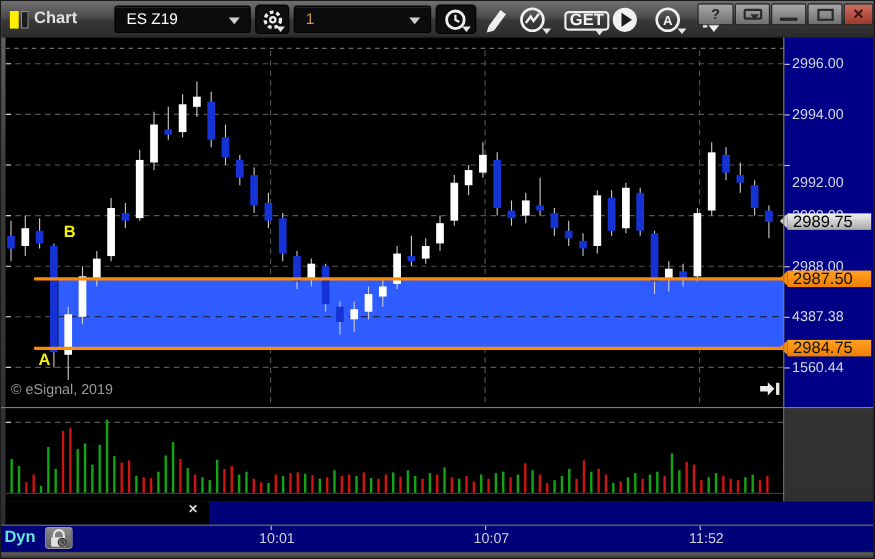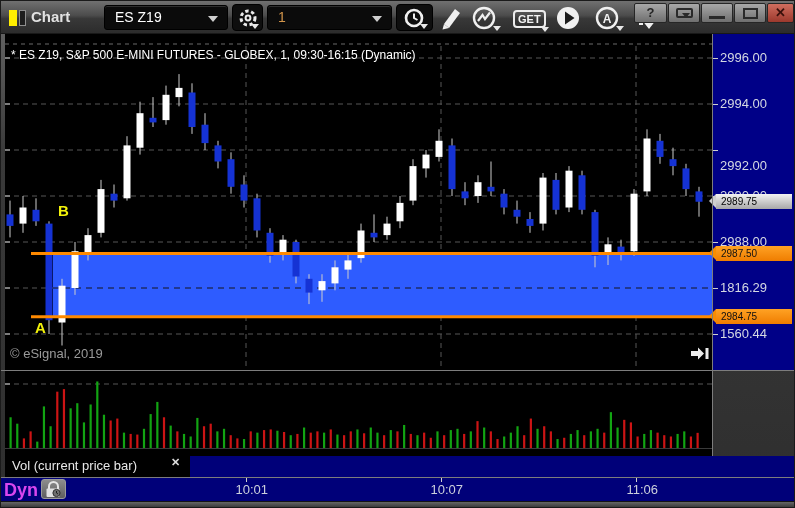--- a/index.html
+++ b/index.html
@@ -32,38 +32,38 @@
   #price-pane{position:absolute;left:4px;top:33px;width:708px;height:336px;background:#000;}
   #price-axis{position:absolute;left:712px;top:33px;width:81px;height:336px;background:#000087;overflow:visible;}
   #vol-pane{position:absolute;left:4px;top:370px;width:708px;height:85px;background:#000;}
   #vol-axis{position:absolute;left:712px;top:370px;width:81px;height:85px;background:#000087;}
   .sep{position:absolute;background:#7d7d7d;}
   #chart-title{position:absolute;left:6px;top:14px;color:#fff;font-size:12px;white-space:nowrap;}
   #copyright{position:absolute;left:5px;top:312px;color:#9a9a9a;font-size:13px;}
   .marker{position:absolute;color:#f2f20a;font-size:15px;font-weight:bold;}
   .alabel{position:absolute;left:7px;color:#d4d8e2;font-size:13px;line-height:16px;height:16px;white-space:nowrap;}
   .atick{position:absolute;left:0;width:5px;height:1px;background:#cfcfcf;}
-  .ptag{position:absolute;left:3px;width:76px;height:15px;line-height:15px;font-size:10px;padding-left:5px;white-space:nowrap;}
+  .ptag{position:absolute;left:3px;width:76px;height:15px;line-height:15px;font-size:15px;padding-left:5px;white-space:nowrap;}
   .ptag::before{content:'';position:absolute;left:-7px;top:0;
     border-top:7.5px solid transparent;border-bottom:7.5px solid transparent;border-right:7px solid #000;}
   .tag-silver{background:linear-gradient(#f2f2f2,#a8a8a8);color:#000;}
   .tag-silver::before{border-right-color:#cfcfcf;}
   .tag-orange{background:linear-gradient(#ffa224,#ef7d00);color:#111;}
   .tag-orange::before{border-right-color:#f88c00;}
   .tag-red{background:linear-gradient(#ea1111,#ad0202);color:#fff;}
   .tag-red::before{border-right-color:#d40808;}
   
   #vol-label-row{position:absolute;left:4px;top:455px;width:789px;height:21px;background:#000079;}
   #vol-label-box{position:absolute;left:0;top:0;width:185px;height:21px;background:#000;color:#e8e8e8;
     font-size:13px;padding:2px 0 0 7px;}
   #vol-close{position:absolute;left:166px;top:0px;color:#dcdcdc;font-size:11px;font-weight:bold;cursor:default;}
   #time-axis{position:absolute;left:0;top:477px;width:795px;height:23px;background:#000079;}
   .tlabel{position:absolute;top:4px;width:44px;text-align:right;color:#ccd0dc;font-size:13px;}
   .ttick{position:absolute;top:0;width:1px;height:4px;background:#cfcfcf;}
-  #dyn{position:absolute;left:3px;top:2px;color:#d946ef;font-weight:bold;font-size:18px;}
+  #dyn{position:absolute;left:3px;top:2px;color:#5eead4;font-weight:bold;font-size:15px;}
   #lockbtn{position:absolute;left:40px;top:1px;width:25px;height:20px;border:1px solid #9a9a9a;
     border-radius:3px;background:linear-gradient(#8d8d8d,#5f5f5f);}
   #bottom-chrome{position:absolute;left:0;top:500px;width:795px;height:8px;
     background:linear-gradient(#666,#2a2a2a);border-top:1px solid #151515;}
   #goto-end{position:absolute;left:684px;top:312px;width:22px;height:15px;}
 </style>
 </head>
 <body>
 
 <div id="window">
@@ -109,21 +109,21 @@
     <div class="toolicon" style="left:470px;width:32px;">
       <svg width="26" height="26" viewBox="0 0 26 26">
         <circle cx="13" cy="13" r="10" fill="none" stroke="#f0f0f0" stroke-width="2.4"></circle>
         <polyline points="7,16 11.5,10 14,14 19,7.5" fill="none" stroke="#f0f0f0" stroke-width="2.2"></polyline>
       </svg>
       <span class="minichev" style="left:22px;top:21px;"></span>
     </div>
 
     <div class="toolicon" style="left:512px;width:40px;">
       <div style="position:absolute;left:0;top:5px;border:2px solid #ececec;border-radius:4px;color:#f4f4f4;
-                  font-size:11px;font-weight:bold;padding:0 3px;line-height:14px;">GET</div>
+                  font-size:15px;font-weight:bold;padding:0 3px;line-height:14px;">GET</div>
       <span class="minichev" style="left:28px;top:22px;"></span>
     </div>
 
     <div class="toolicon" style="left:554px;">
       <svg width="26" height="26" viewBox="0 0 26 26">
         <circle cx="13" cy="13" r="11" fill="#f0f0f0"></circle>
         <polygon points="10,6.5 19.5,13 10,19.5" fill="#1c1c1c"></polygon>
       </svg>
     </div>
 
@@ -282,21 +282,20 @@
         <rect x="651.5" y="106.79999999999791" width="7" height="16.100000000006276" fill="#1532d4"></rect>
         <line x1="668" y1="113.70000000000209" x2="668" y2="141.2999999999979" stroke="#cccccc" stroke-width="1"></line>
         <rect x="664.5" y="125.20000000000209" width="7" height="6.8999999999937245" fill="#1532d4"></rect>
         <line x1="681" y1="129.7999999999979" x2="681" y2="162" stroke="#cccccc" stroke-width="1"></line>
         <rect x="677.5" y="134.40000000000418" width="7" height="20.699999999991633" fill="#1532d4"></rect>
         <line x1="694" y1="152.7999999999979" x2="694" y2="182.7000000000021" stroke="#cccccc" stroke-width="1"></line>
         <rect x="690.5" y="157.40000000000418" width="7" height="10.349999999995816" fill="#1532d4"></rect>
         <line x1="26" y1="219.5" x2="708" y2="219.5" stroke="#ff8a00" stroke-width="3"></line>
         <line x1="26" y1="282.75" x2="708" y2="282.75" stroke="#ff8a00" stroke-width="3"></line>
       </svg>
-    <div id="chart-title">* ES Z19, S&amp;P 500 E-MINI FUTURES - GLOBEX, 1, 09:30-16:15 (Dynamic)</div>
     <div class="marker" style="left:53px;top:168px;">B</div>
     <div class="marker" style="left:30px;top:285px;">A</div>
     <div id="copyright">© eSignal, 2019</div>
     <div id="goto-end">
       <svg width="22" height="15" viewBox="0 0 22 15">
         <polygon points="2,5 9,5 9,1.5 15,7.5 9,13.5 9,10 2,10" fill="#ececec"></polygon>
         <rect x="16.5" y="2" width="3" height="11" fill="#ececec"></rect>
       </svg>
     </div>
   </div>
@@ -306,21 +305,21 @@
       <div class="alabel" style="top:16px">2996.00</div>
       <div class="atick" style="top:70px"></div>
       <div class="alabel" style="top:62px">2994.00</div>
       <div class="atick" style="top:116px"></div>
       <div class="alabel" style="top:124px">2992.00</div>
       <div class="atick" style="top:162px"></div>
       <div class="alabel" style="top:154px">2990.00</div>
       <div class="atick" style="top:208px"></div>
       <div class="alabel" style="top:200px">2988.00</div>
       <div class="atick" style="top:254px"></div>
-      <div class="alabel" style="top:246px">1816.29</div>
+      <div class="alabel" style="top:246px">4387.38</div>
       <div class="atick" style="top:300px"></div>
       <div class="alabel" style="top:292px">1560.44</div>
       <div class="ptag tag-silver" style="top:160.25px">2989.75</div>
       <div class="ptag tag-orange" style="top:212px">2987.50</div>
       <div class="ptag tag-orange" style="top:275.25px">2984.75</div>
     </div>
 
   <div id="vol-pane">
     <svg id="vol-svg" width="708" height="85">
         <line x1="0" y1="13" x2="708" y2="13" stroke="#565656" stroke-width="1" stroke-dasharray="5,4"></line>
@@ -431,38 +430,37 @@
         <rect x="684.84" y="65.48" width="2.2" height="11.52" fill="#cc1414"></rect>
         <rect x="691.51" y="61.8448" width="2.2" height="15.1552" fill="#cc1414"></rect>
       </svg>
   </div>
 
   <div class="sep" style="left:0;top:369px;width:795px;height:1px;"></div>
   <div class="sep" style="left:711px;top:33px;width:1px;height:422px;"></div>
 
   <div id="vol-label-row">
     <div id="vol-label-box">
-      <span>Vol (current price bar)</span>
       <span id="vol-close">✕</span>
     </div>
   </div>
   <div class="sep" style="left:0;top:476px;width:795px;height:1px;"></div>
 
   <div id="time-axis">
     <div id="dyn">Dyn</div>
     <div id="lockbtn">
       <svg width="23" height="18" viewBox="0 0 23 18">
         <path d="M7 9 V6.5 a4.5 4.5 0 0 1 9 0 V9" fill="none" stroke="#e6e6e6" stroke-width="2"></path>
         <rect x="4.5" y="8.5" width="13" height="8.5" rx="1" fill="#e2e2e2"></rect>
         <circle cx="14.5" cy="13" r="3.6" fill="#6f6f6f" stroke="#2e2e2e" stroke-width="1"></circle>
         <path d="M14.5 11 v2 l1.5 1" fill="none" stroke="#1d1d1d" stroke-width="1"></path>
       </svg>
     </div>
   <div class="ttick" style="left:245px"></div>
       <div class="tlabel" style="left:223px">10:01</div>
       <div class="ttick" style="left:440px"></div>
       <div class="tlabel" style="left:418px">10:07</div>
       <div class="ttick" style="left:635px"></div>
-      <div class="tlabel" style="left:613px">11:06</div>
+      <div class="tlabel" style="left:613px">11:52</div>
     </div>
 
   <div id="bottom-chrome"></div>
 </div>
 
 </body></html>

